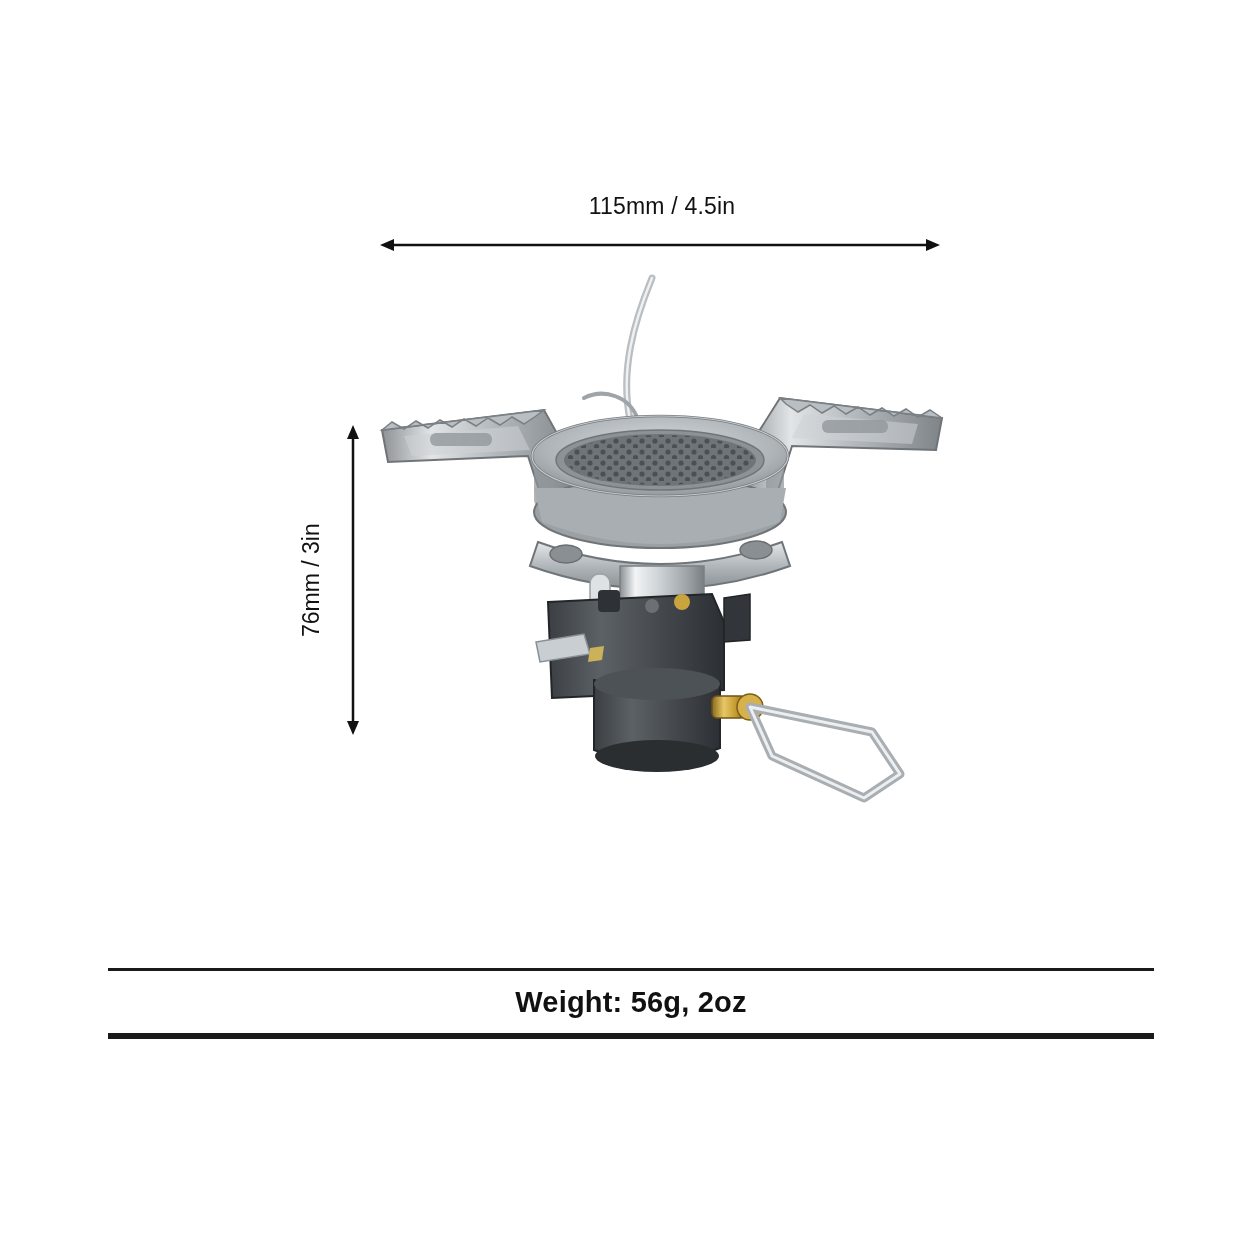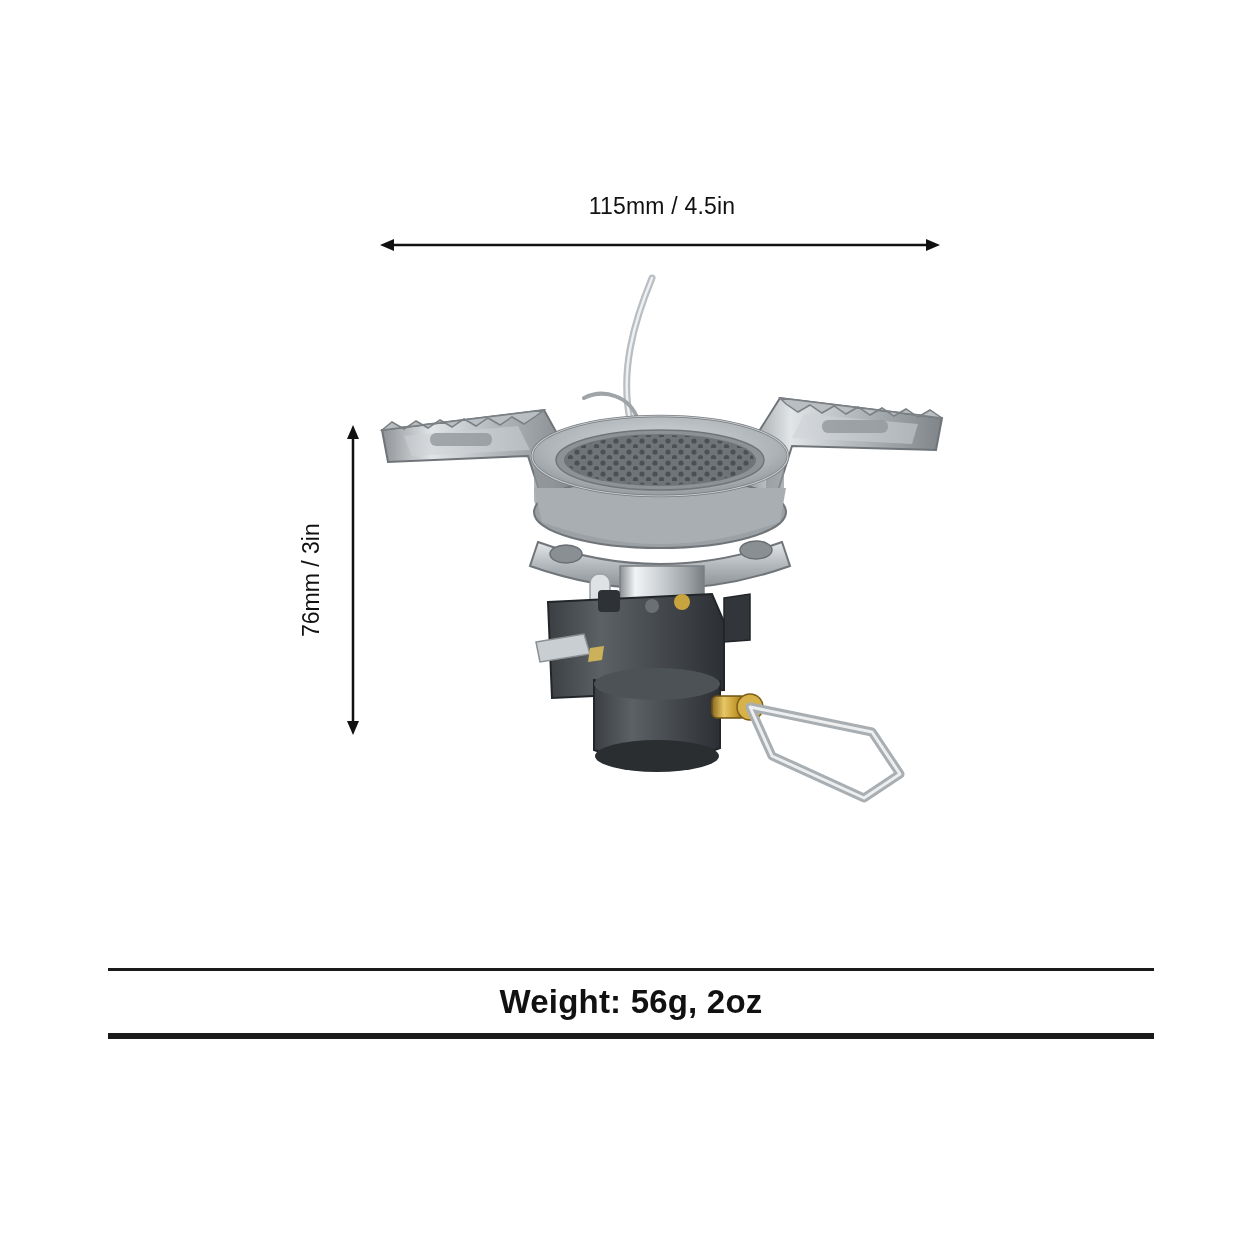--- a/index.html
+++ b/index.html
@@ -84,21 +84,21 @@
     background: #1a1a1a;
     width: 100%;
   }
   .spec-row {
     height: 62px;
     display: flex;
     align-items: center;
     justify-content: center;
   }
   .spec-text {
-    font-size: 33px;
+    font-size: 29px;
     font-weight: bold;
     color: #111111;
     letter-spacing: 0.2px;
   }
 </style>
 </head>
 <body>
 
 <div id="canvas">
 

